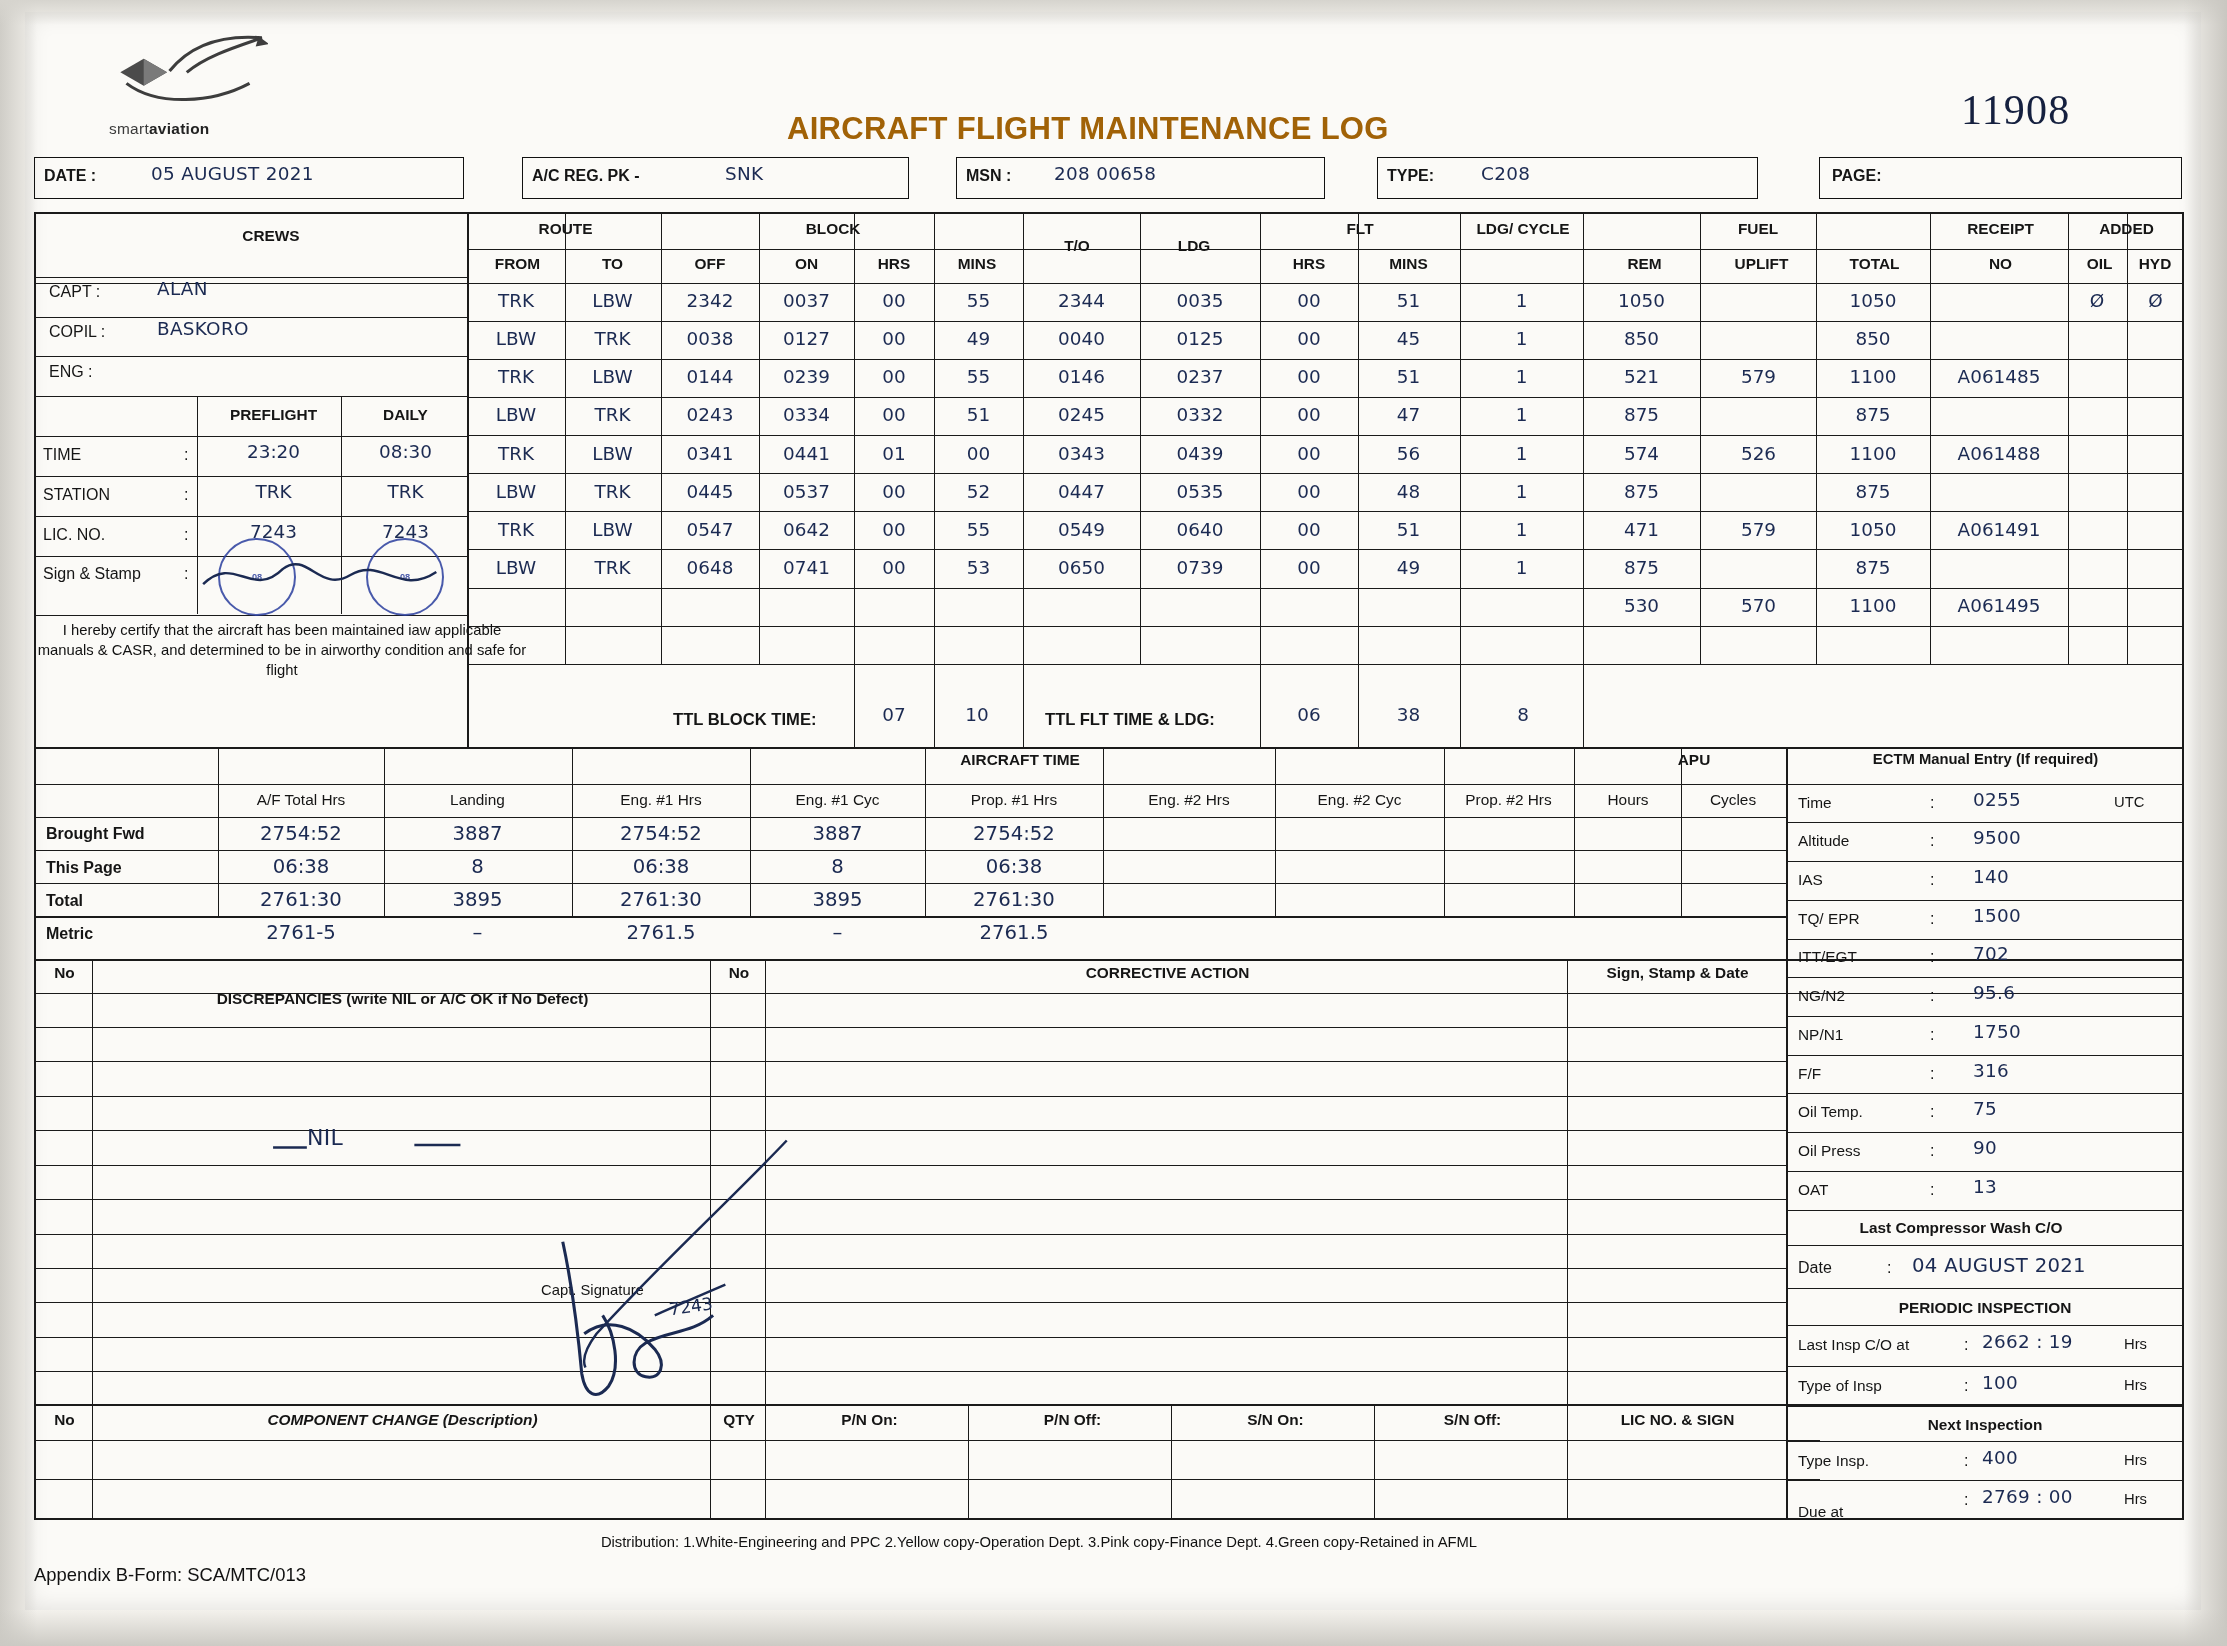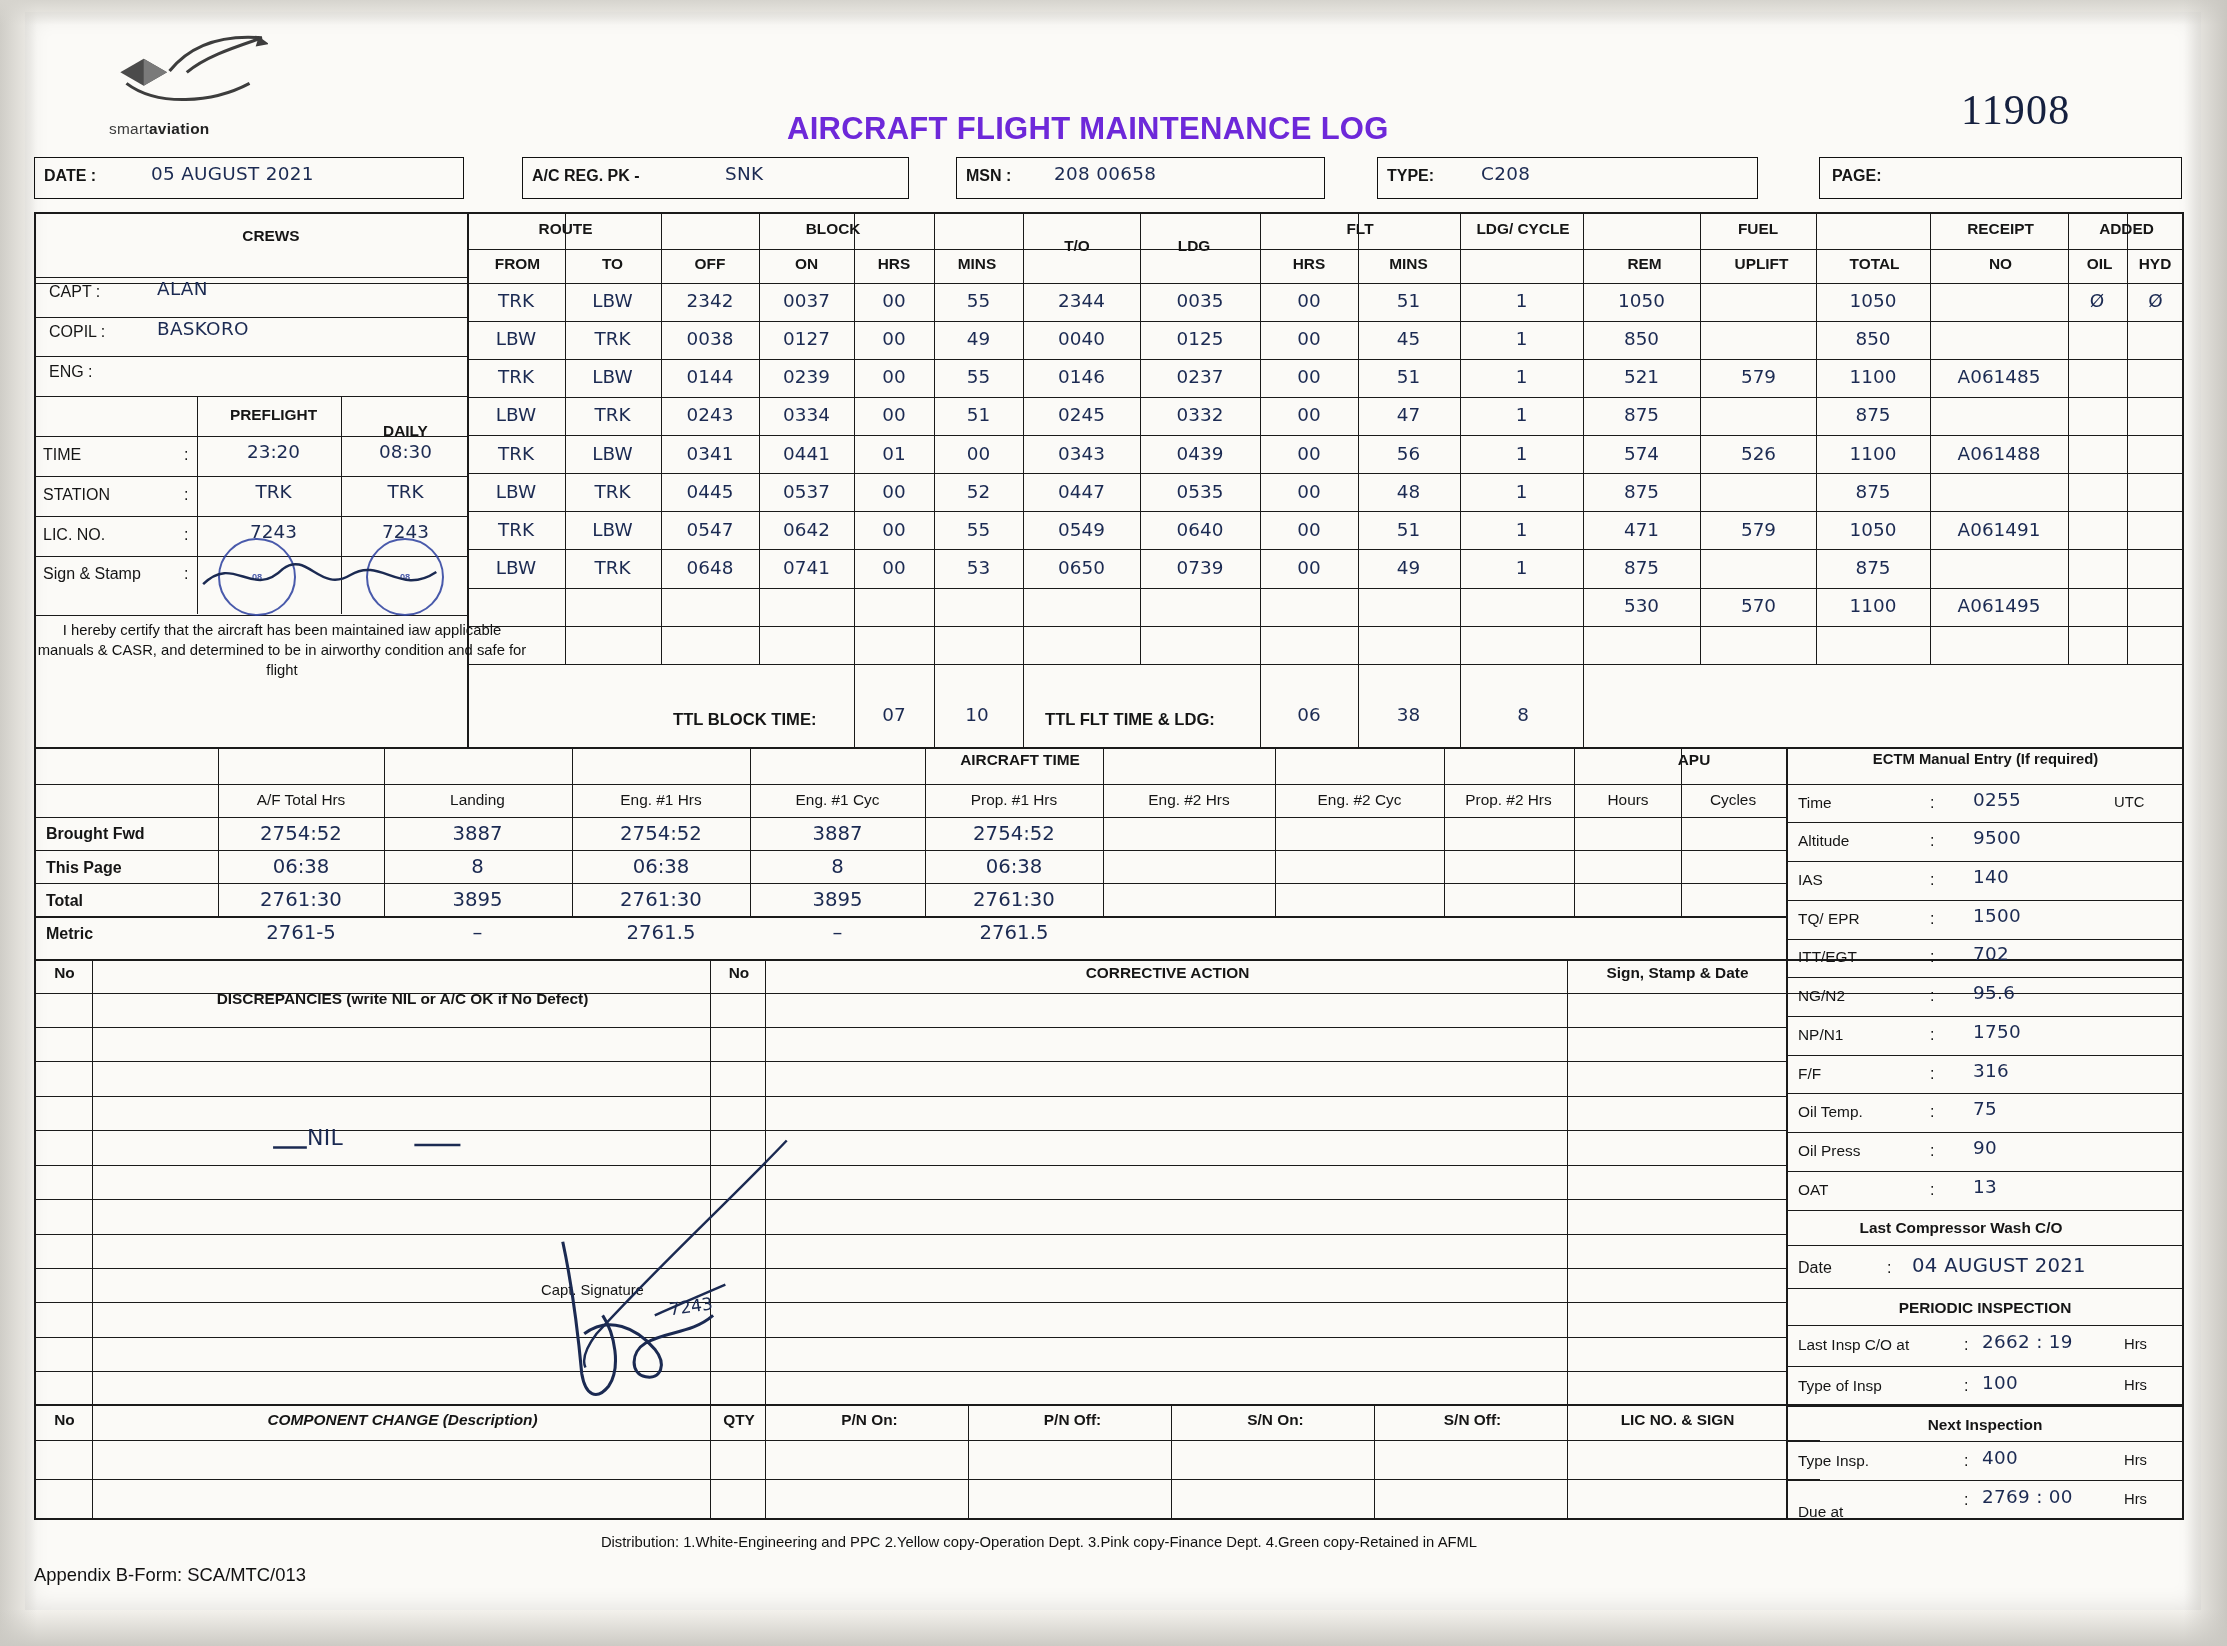--- a/index.html
+++ b/index.html
@@ -25,21 +25,21 @@
   .line{position:absolute;background:#1a1a1a;}
 
   .lbl{position:absolute;font-size:16px;color:#151515;white-space:nowrap;}
   .lbl.b700{font-weight:bold;}
   .ctr{position:absolute;text-align:center;font-size:15.4px;color:#151515;}
   .hand{position:absolute;font-family:"DejaVu Sans",sans-serif;color:#1b2a52;white-space:nowrap;
         font-size:18.4px;letter-spacing:0.3px;}
   .hand.lg{font-size:22px;}
   .handc{position:absolute;font-family:"DejaVu Sans",sans-serif;color:#1b2a52;text-align:center;font-size:18.4px;}
 
-  .title{position:absolute;font-weight:bold;font-size:31px;letter-spacing:0.3px;color:#6d28d9;}
+  .title{position:absolute;font-weight:bold;font-size:31px;letter-spacing:0.3px;color:#a16207;}
   .serial{position:absolute;font-family:"Liberation Serif",serif;font-size:42px;color:#15203f;letter-spacing:1.2px;}
 
   .logo-text{position:absolute;font-size:15.4px;color:#3b3b3b;letter-spacing:0.3px;}
   .logo-text b{font-weight:bold;color:#222;}
 
   .footer-note{position:absolute;font-size:14.8px;color:#111;}
   .appendix{position:absolute;font-size:18.4px;color:#111;}
 
   .stamp{
     position:absolute;border:2.5px solid #2b3f9e;border-radius:50%;
@@ -185,21 +185,21 @@
 
   <div class="ctr" style="left:37px;top:227px;width:468px;font-weight:bold;">CREWS</div>
   <div class="lbl" style="left:49px;top:283px;">CAPT  :</div>
   <div class="hand" style="left:157px;top:278px;">ALAN</div>
   <div class="lbl" style="left:49px;top:323px;">COPIL  :</div>
   <div class="hand" style="left:157px;top:318px;">BASKORO</div>
   <div class="lbl" style="left:49px;top:363px;">ENG    :</div>
   <div class="hand" style="left:157px;top:358px;"></div>
 
   <div class="ctr" style="left:203px;top:406px;width:141px;font-weight:bold;font-size:15.4px;">PREFLIGHT</div>
-  <div class="ctr" style="left:344px;top:422px;width:123px;font-weight:bold;font-size:15.4px;">DAILY</div>
+  <div class="ctr" style="left:344px;top:406px;width:123px;font-weight:bold;font-size:15.4px;">DAILY</div>
 
   <div class="lbl" style="left:43px;top:446px;">TIME</div>
   <div class="lbl" style="left:184px;top:446px;">:</div>
   <div class="handc" style="left:203px;top:441px;width:141px;">23:20</div>
   <div class="handc" style="left:344px;top:441px;width:123px;">08:30</div>
 
   <div class="lbl" style="left:43px;top:486px;">STATION</div>
   <div class="lbl" style="left:184px;top:486px;">:</div>
   <div class="handc" style="left:203px;top:481px;width:141px;">TRK</div>
   <div class="handc" style="left:344px;top:481px;width:123px;">TRK</div>

